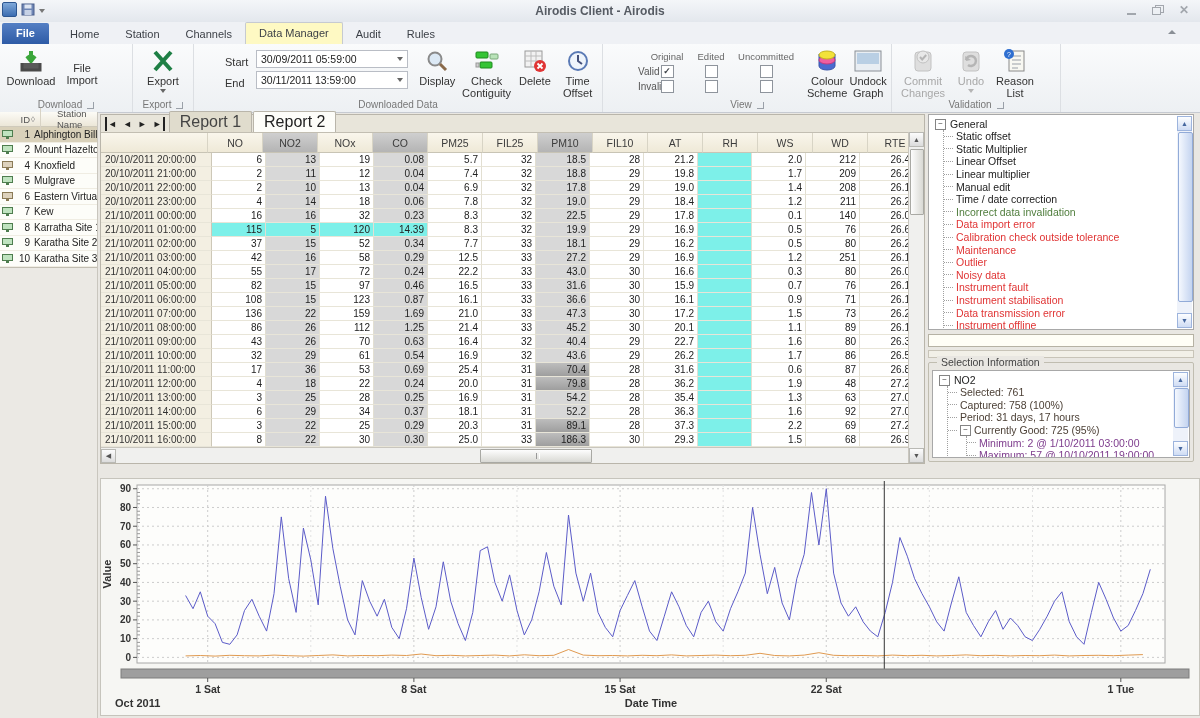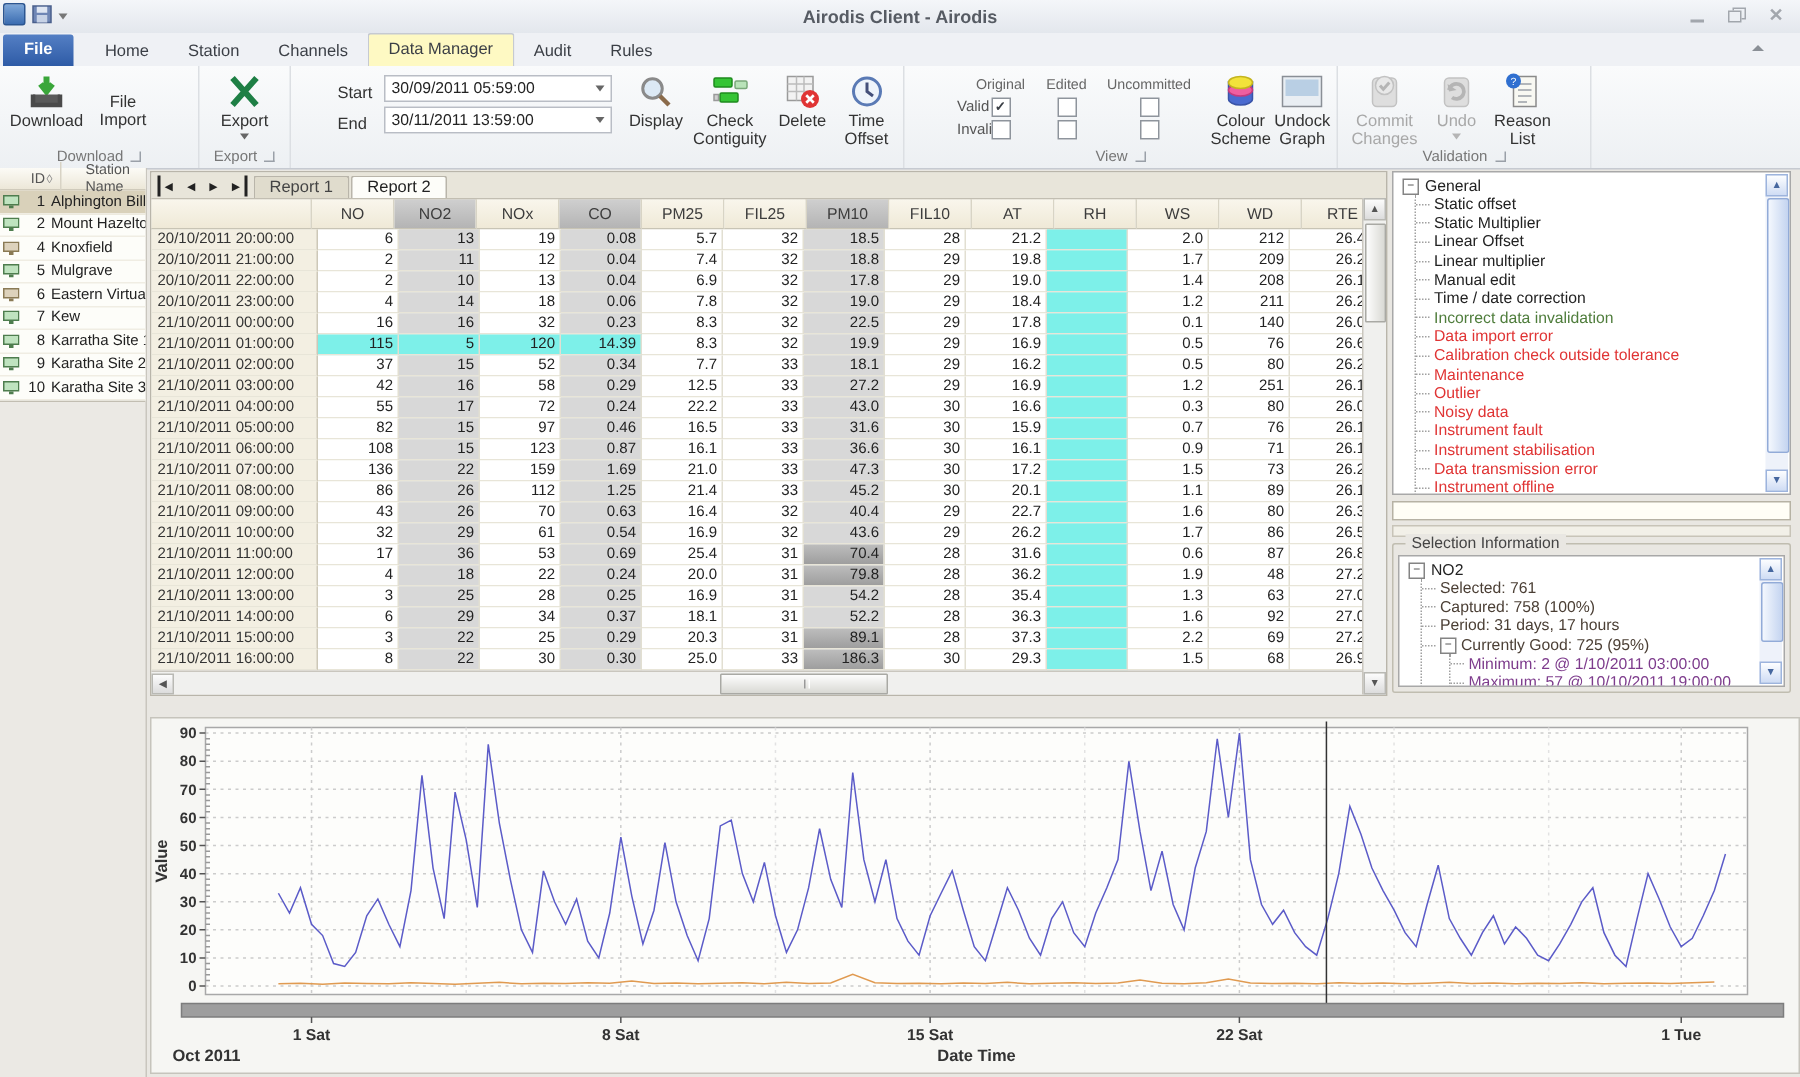--- a/index.html
+++ b/index.html
@@ -56,21 +56,21 @@
   .st-row .ric{width:14px;display:flex;justify-content:center;}
   .st-row .rid{width:16px;text-align:right;padding-right:2px;}
   .st-row .rnm{flex:1;white-space:nowrap;overflow:hidden;padding-left:2px;}
   
   .gridpanel{position:absolute;left:100px;top:114px;width:823px;background:#fdfdf9;border:1px solid #b9b5aa;}
   .tabstrip{height:17px;background:#e8e5da;display:flex;align-items:flex-end;border-bottom:1px solid #c2beb2;}
   .nav{display:flex;align-items:center;height:16px;padding:0 4px;gap:6px;}
   .nv{font-size:9px;color:#222;line-height:14px;}
   .nv.bar-l{border-left:2px solid #222;padding-left:1px;}
   .nv.bar-r{border-right:2px solid #222;padding-right:1px;}
-  .gtab{font-size:11px;padding:1px 10px;border:1px solid #b9b5aa;border-bottom:none;background:#e0dccd;color:#444;margin-right:1px;border-radius:2px 2px 0 0;}
+  .gtab{font-size:16px;padding:1px 10px;border:1px solid #b9b5aa;border-bottom:none;background:#e0dccd;color:#444;margin-right:1px;border-radius:2px 2px 0 0;}
   .gtab.active{background:#fdfdf9;color:#222;}
   .ghead{display:flex;height:20px;}
   .hcell{background:linear-gradient(#f9f6ec,#efe9d7);border-right:1px solid #d8d4c5;border-bottom:1px solid #c8c4b5;font-size:10.5px;color:#3c3c3c;display:flex;align-items:center;justify-content:center;}
   .hcell.shaded{background:linear-gradient(#cfcfcf,#b4b4b4);}
   .h-dt{width:106px;}
   .hcell.val{width:54px;}
   .gbody{position:relative;}
   .grow{display:flex;height:14px;}
   .gcell{border-right:1px solid #e2dfd2;border-bottom:1px solid #e8e5d8;font-size:10px;display:flex;align-items:center;}
   .gc-dt{width:106px;background:#f3efe2;color:#333;padding-left:4px;border-right:1px solid #cdc8b8;}
@@ -231,20 +231,21 @@
         <div class="bigbtn" style="width:44px">
           <span class="bicon">
             <svg class="ic" width="24" height="24" viewBox="0 0 24 24">
                 <circle cx="12" cy="12" r="9" fill="#eef4fb" stroke="#5a7ab5" stroke-width="2"></circle>
                 <path d="M12 6 v6 l4 3" stroke="#44507a" stroke-width="2" fill="none"></path>
               </svg>
           </span>
           <span>Time Offset</span>
         </div>
       </div>
+      <div class="rg-label"><span>Downloaded Data</span></div>
     </div>
 
     <div class="rgroup" style="width:288px">
       <div class="rg-body">
         <div class="vmatrix" id="vmatrix">
             <span class="vm-h"></span>
             <span class="vm-h">Original</span>
             <span class="vm-h">Edited</span>
             <span class="vm-h">Uncommitted</span>
             <span class="vm-l">Valid</span>

